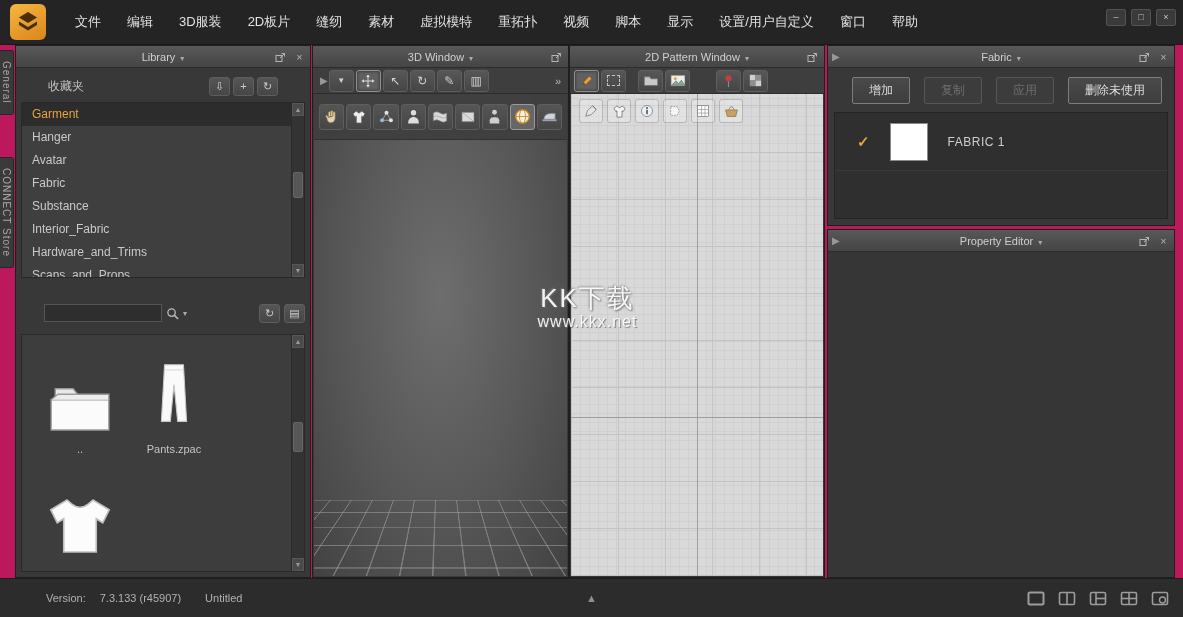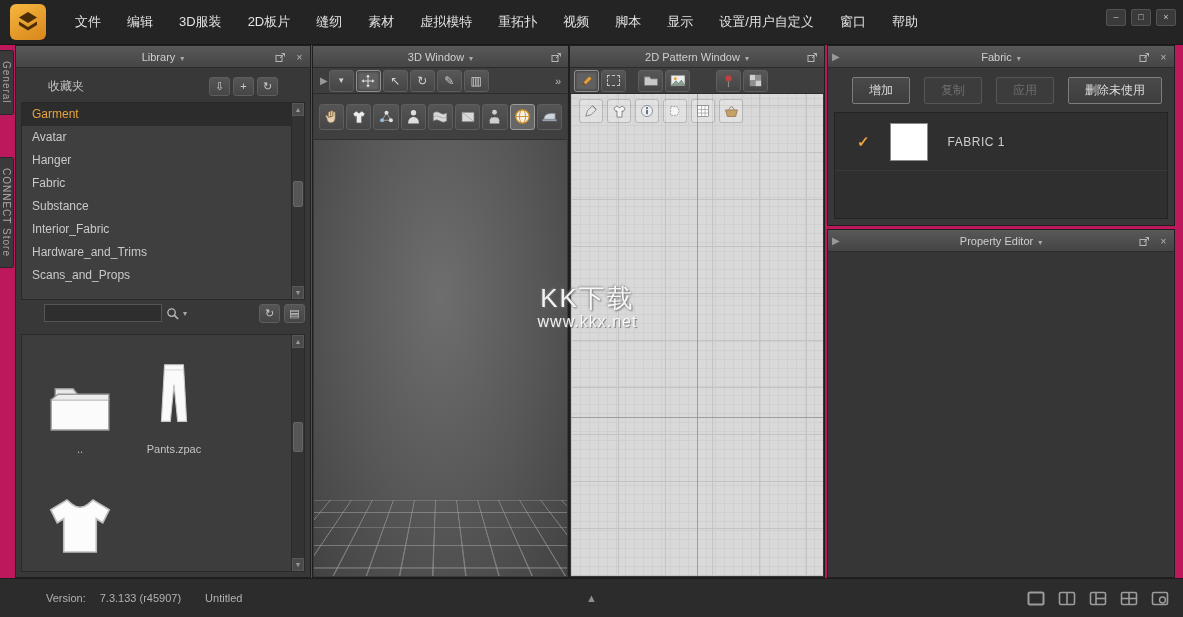--- a/index.html
+++ b/index.html
@@ -34,21 +34,21 @@
   .chevrons{margin-left:auto;color:#bbb;font-size:11px;padding-right:4px}
   .tile2{width:26px;height:26px;background:linear-gradient(#555,#464646);border:1px solid #5e5e5e;border-radius:3px;display:flex;align-items:center;justify-content:center}
   .tile2.active{background:#666;border-color:#999}
 
   
   .lib-panel{left:15px;top:45px;width:296px;height:533px}
   .favrow{position:absolute;left:4px;right:16px;top:26px;height:28px;display:flex;align-items:center}
   .favlabel{font-size:12px;color:#c3c3c3;padding-left:28px}
   .favbtns{margin-left:auto;display:flex;gap:3px;padding-right:16px}
   .sqbtn{width:21px;height:19px;background:linear-gradient(#555,#464646);border:1px solid #5e5e5e;border-radius:3px;color:#ccc;font-size:11px;display:flex;align-items:center;justify-content:center}
-  .lib-listwrap{position:absolute;left:5px;right:5px;top:56px;height:198px;background:#3f3f3f;border:1px solid #282828;overflow:hidden}
+  .lib-listwrap{position:absolute;left:5px;right:5px;top:56px;height:176px;background:#3f3f3f;border:1px solid #282828;overflow:hidden}
   .lib-rows{position:absolute;left:0;top:0;right:13px;bottom:0;overflow:hidden}
   .lib-row{height:23px;line-height:23px;padding-left:10px;font-size:12px;color:#c9c9c9;white-space:nowrap}
   .lib-row.sel{background:#2c2c2c;color:#e8a33d}
   .vscroll{position:absolute;top:0;right:0;bottom:0;width:13px;background:#333;border-left:1px solid #2a2a2a;display:flex;flex-direction:column}
   .sbtn{height:13px;background:#4a4a4a;border:1px solid #585858;color:#999;font-size:7px;line-height:11px;text-align:center;flex:0 0 auto}
   .strack{flex:1;position:relative}
   .sthumb{position:absolute;left:1px;right:1px;background:#565656;border:1px solid #666;border-radius:2px}
   .searchrow{position:absolute;left:28px;right:5px;top:256px;height:22px;display:flex;align-items:center;gap:4px}
   .search-input{width:118px;height:18px;background:#2e2e2e;border:1px solid #555;color:#ddd;font-size:11px;padding:0 4px;font-family:"Liberation Sans",sans-serif}
   .searchdd{font-size:8px;color:#aaa}
@@ -171,22 +171,22 @@
       <span class="favbtns">
         <span class="sqbtn">⇩</span>
         <span class="sqbtn">+</span>
         <span class="sqbtn">↻</span>
       </span>
     </div>
 
     <div class="lib-listwrap">
       <div class="lib-rows">
         <div class="lib-row sel">Garment</div>
+        <div class="lib-row">Hanger</div>
         <div class="lib-row">Avatar</div>
-        <div class="lib-row">Hanger</div>
         <div class="lib-row">Fabric</div>
         <div class="lib-row">Substance</div>
         <div class="lib-row">Interior_Fabric</div>
         <div class="lib-row">Hardware_and_Trims</div>
         <div class="lib-row">Scans_and_Props</div>
       </div>
       <div class="vscroll">
         <div class="sbtn">▲</div>
         <div class="strack">
             <div class="sthumb" style="top:38%;height:26px"></div>

